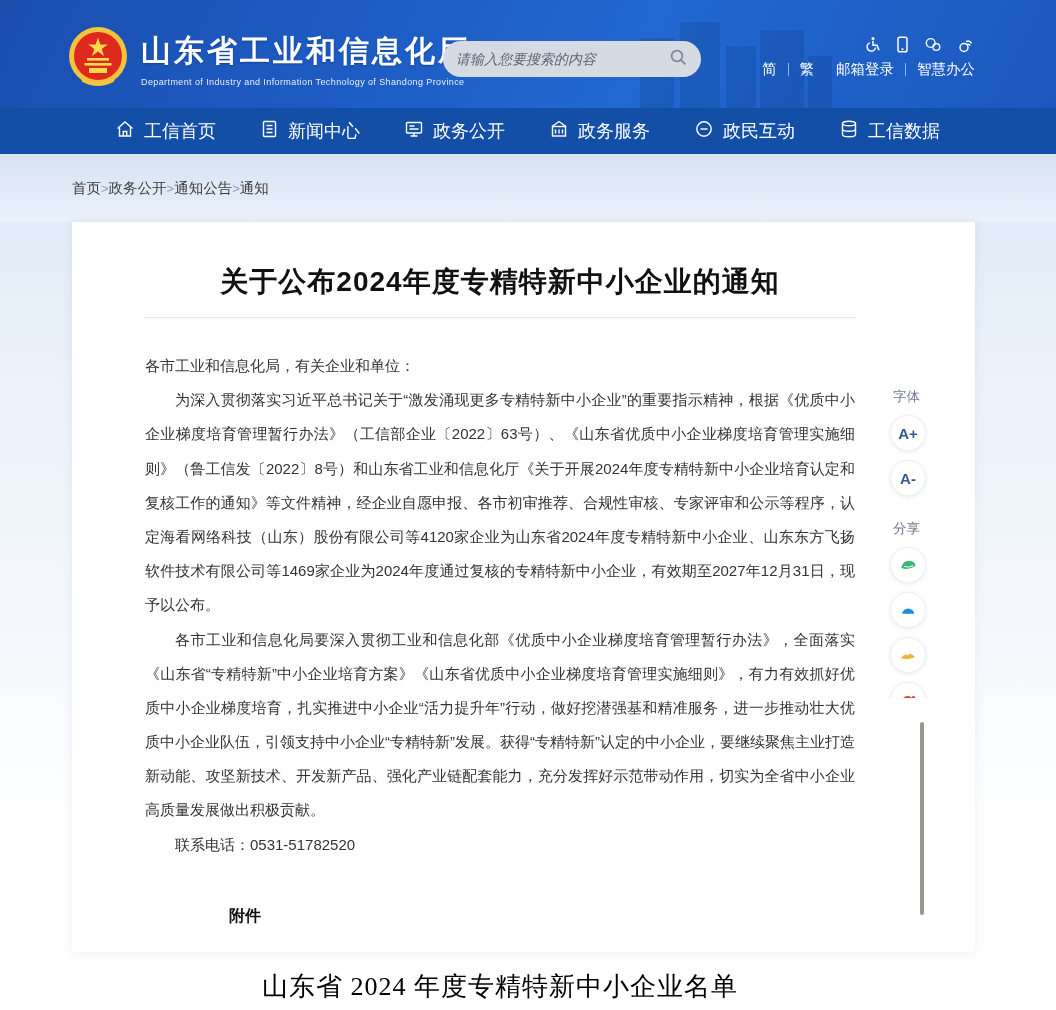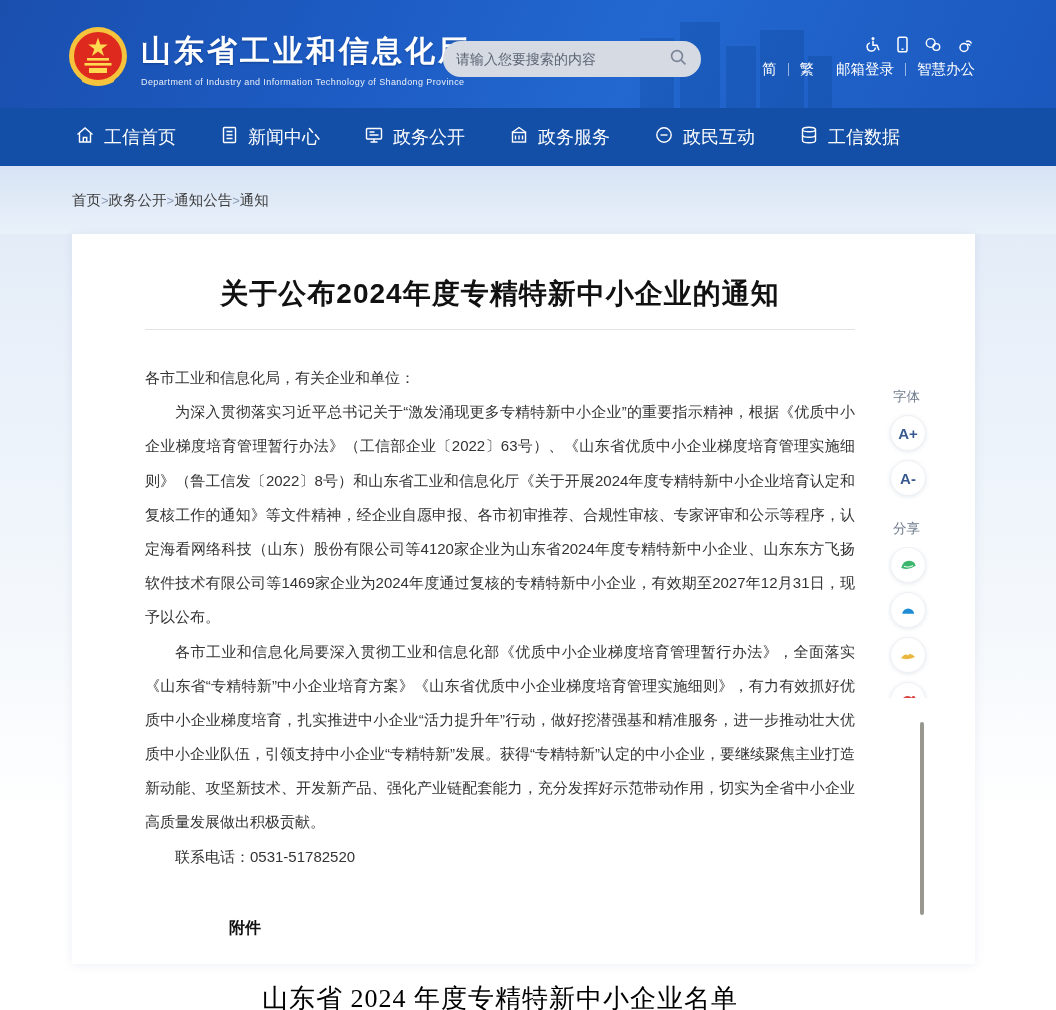--- a/index.html
+++ b/index.html
@@ -11,32 +11,32 @@
   .header { position:relative; height:108px;
     background:linear-gradient(115deg,#1a4fae 0%,#1d5cc4 35%,#2268d0 60%,#1b58be 100%); overflow:hidden; }
   .hdr-building { position:absolute; left:620px; top:8px; opacity:.55; }
   .logo { position:absolute; left:66px; top:25px; width:64px; height:64px; }
   .titleblock { position:absolute; left:141px; top:31px; color:#fff; }
   .site-name { font-size:30px; font-weight:bold; letter-spacing:3px; text-shadow:0 1px 2px rgba(0,30,80,.35); }
   .site-en { font-size:9px; letter-spacing:.4px; opacity:.9; margin-top:5px; }
   .search { position:absolute; left:443px; top:41px; width:258px; height:36px; border-radius:18px;
             background:#d6dbe3; display:flex; align-items:center; padding:0 13px; }
   .search input { flex:1; border:none; outline:none; background:transparent; font-size:14px; color:#000000;
-                  font-family:"Liberation Sans",sans-serif; }
+                  font-family:"Liberation Sans",sans-serif;font-style:italic; }
   .search input::placeholder { color:#5d6574; }
   .topicons { position:absolute; right:82px; top:36px; display:flex; gap:15px; align-items:center; }
   .topicons span { display:inline-flex; cursor:pointer; }
   .quicklinks { position:absolute; right:81px; top:60px; display:flex; align-items:center; color:#fff; font-size:14.5px; }
   .quicklinks .ql { cursor:pointer; }
   .quicklinks .sep { width:1px; height:13px; background:rgba(255,255,255,.55); margin:0 11px; }
   .quicklinks .gap { width:22px; }
 
   
-  .nav { height:58px; background:#134fa6; display:flex; align-items:center;
-         justify-content:flex-start; padding:0 76px 0 75px;gap:44px; }
+  .nav { height:46px; background:#134fa6; display:flex; align-items:center;
+         justify-content:center; padding:0 76px 0 75px;gap:44px; }
   .nav-item { display:flex; align-items:center; gap:9px; color:#fff; font-size:18px; cursor:pointer; }
 
   
   .crumbbar { height:68px; background:linear-gradient(180deg,#d7e3f4,#e9f1fa); padding:25px 0 0 72px; }
   .crumb { display:flex; align-items:center; font-size:14.5px; color:#3c3c3c; }
   .crumb .csep { color:#8d9cb5; font-size:13px; }
   .crumb .citem { cursor:pointer; }
 
   
   .card { position:relative; margin-left:72px; width:903px; height:730px; background:#fff;

